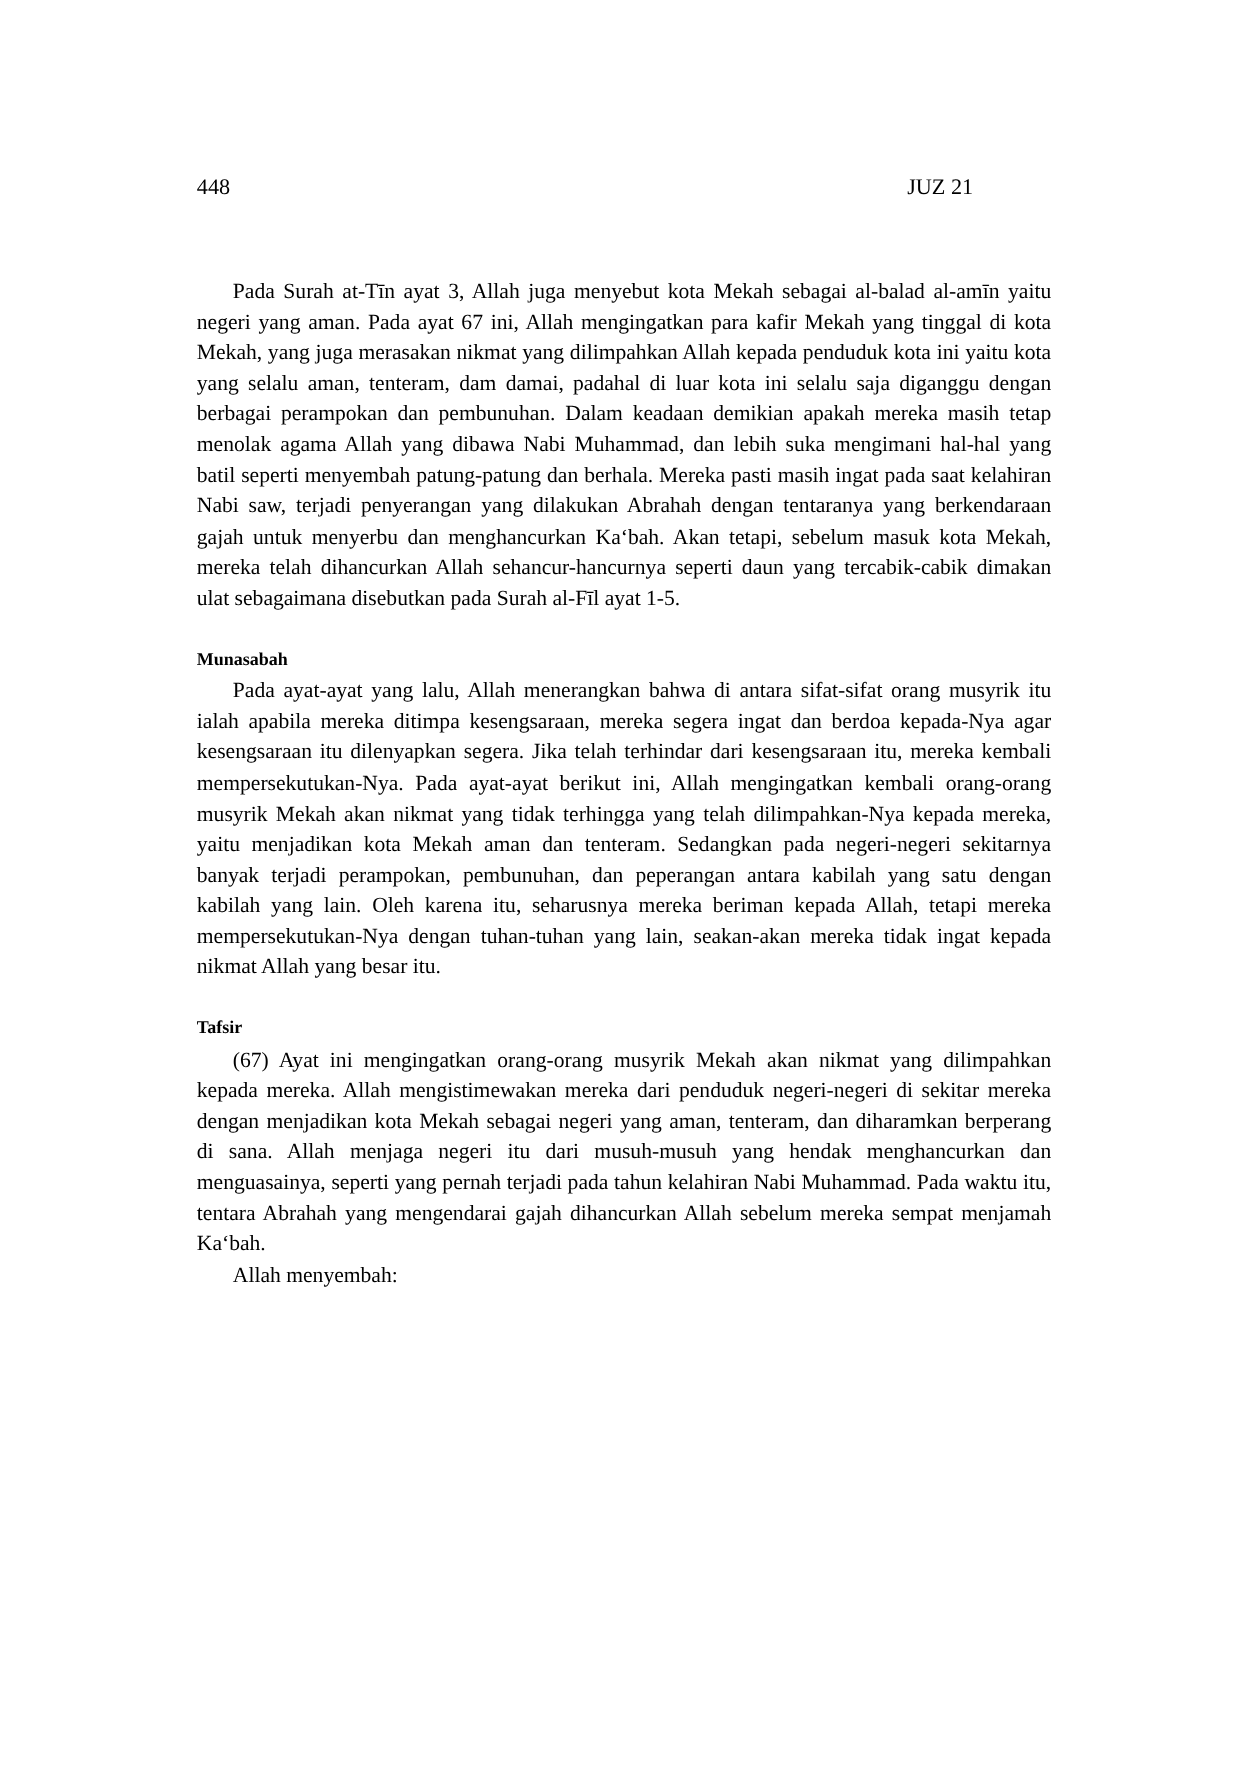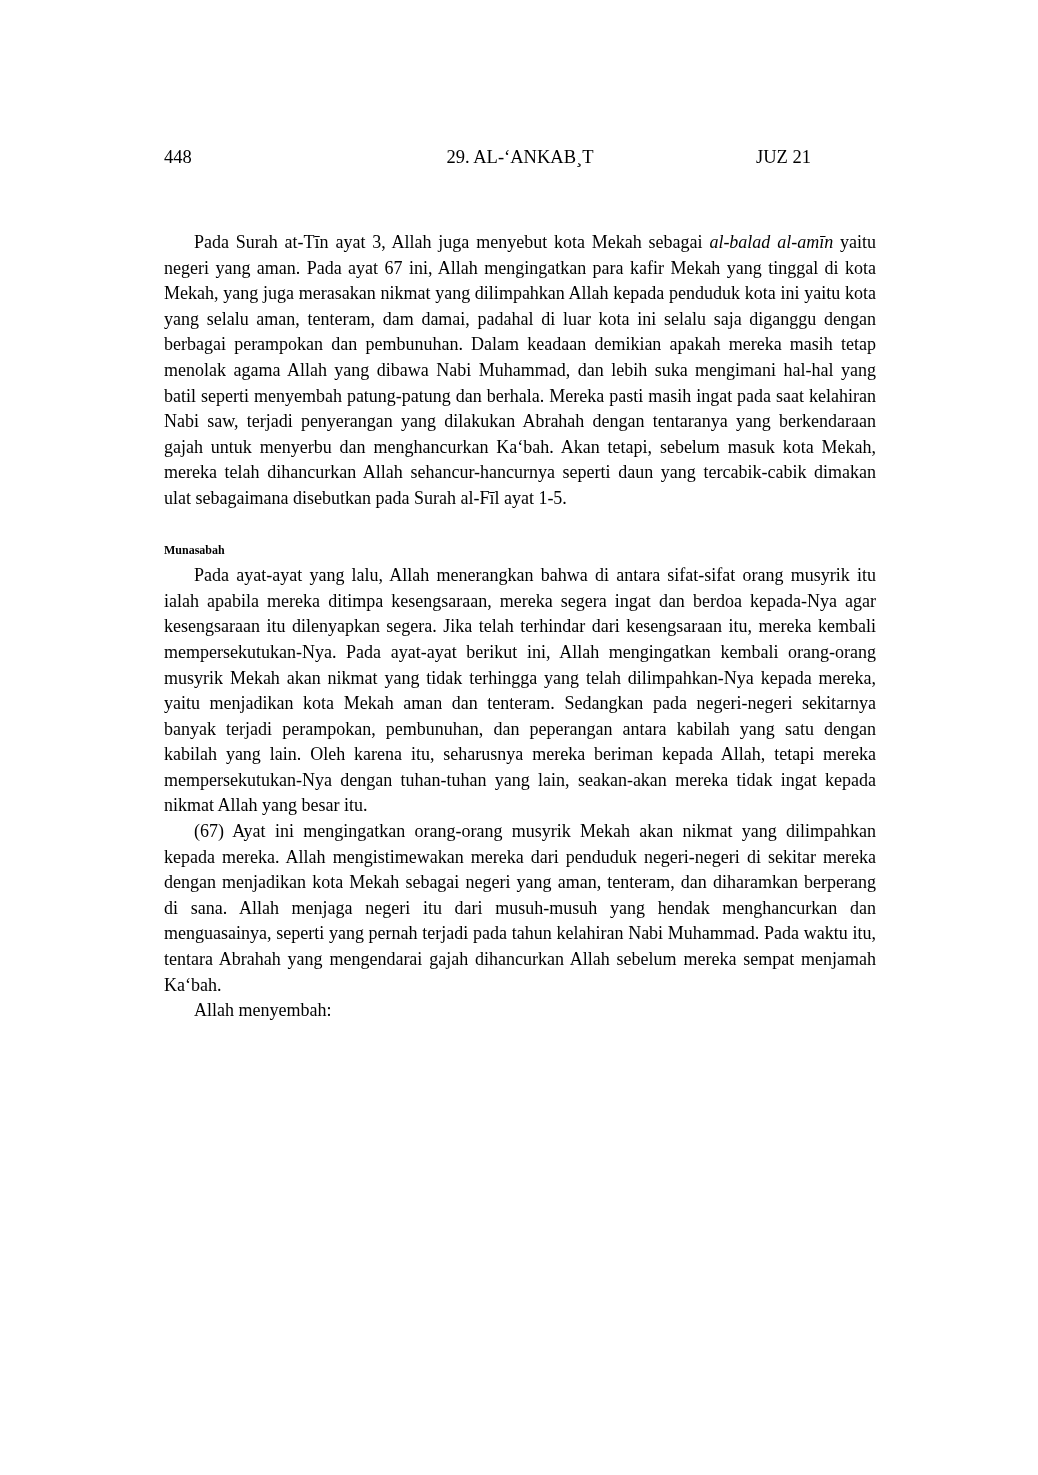--- a/index.html
+++ b/index.html
@@ -36,45 +36,44 @@
   .header-row .juz     { width: 120px; }
 
   .body-para {
     font-size: 18px;
     line-height: 25.6px;
     text-align: justify;
     text-indent: 30px;
     margin: 0;
   }
   .section-heading {
-    font-size: 12px;
+    font-size: 15px;
     line-height: 25.6px;
     font-weight: bold;
     margin: 26px 0 0 0;
     text-indent: 0;
   }
   .italic-phrase {
-    font-style: italic;
   }
 </style>
 </head>
 <body>
 
 <div class="page">
   <div class="content">
 
     <div class="header-row">
       <span class="page-num">448</span>
-      <span class="surah">29. AL-‘ANKAB¸T</span>
       <span class="juz">JUZ 21</span>
     </div>
 
     <p class="body-para"><span>Pada Surah at-Tīn ayat 3, Allah juga menyebut kota Mekah sebagai </span><span class="italic-phrase">al-balad al-amīn</span><span> yaitu negeri yang aman. Pada ayat 67 ini, Allah mengingatkan para kafir Mekah yang tinggal di kota Mekah, yang juga merasakan nikmat yang dilimpahkan Allah kepada penduduk kota ini yaitu kota yang selalu aman, tenteram, dam damai, padahal di luar kota ini selalu saja diganggu dengan berbagai perampokan dan pembunuhan. Dalam keadaan demikian apakah mereka masih tetap menolak agama Allah yang dibawa Nabi Muhammad, dan lebih suka mengimani hal-hal yang batil seperti menyembah patung-patung dan berhala. Mereka pasti masih ingat pada saat kelahiran Nabi saw, terjadi penyerangan yang dilakukan Abrahah dengan tentaranya yang berkendaraan gajah untuk menyerbu dan menghancurkan Ka‘bah. Akan tetapi, sebelum masuk kota Mekah, mereka telah dihancurkan Allah sehancur-hancurnya seperti daun yang tercabik-cabik dimakan ulat sebagaimana disebutkan pada Surah al-Fīl ayat 1-5.</span></p>
 
     <p class="section-heading">Munasabah</p>
     <p class="body-para">Pada ayat-ayat yang lalu, Allah menerangkan bahwa di antara sifat-sifat orang musyrik itu ialah apabila mereka ditimpa kesengsaraan, mereka segera ingat dan berdoa kepada-Nya agar kesengsaraan itu dilenyapkan segera. Jika telah terhindar dari kesengsaraan itu, mereka kembali mempersekutukan-Nya. Pada ayat-ayat berikut ini, Allah mengingatkan kembali orang-orang musyrik Mekah akan nikmat yang tidak terhingga yang telah dilimpahkan-Nya kepada mereka, yaitu menjadikan kota Mekah aman dan tenteram. Sedangkan pada negeri-negeri sekitarnya banyak terjadi perampokan, pembunuhan, dan peperangan antara kabilah yang satu dengan kabilah yang lain. Oleh karena itu, seharusnya mereka beriman kepada Allah, tetapi mereka mempersekutukan-Nya dengan tuhan-tuhan yang lain, seakan-akan mereka tidak ingat kepada nikmat Allah yang besar itu.</p>
 
+    <p class="section-heading">Tafsir</p>
     <p class="body-para">(67) Ayat ini mengingatkan orang-orang musyrik Mekah akan nikmat yang dilimpahkan kepada mereka. Allah mengistimewakan mereka dari penduduk negeri-negeri di sekitar mereka dengan menjadikan kota Mekah sebagai negeri yang aman, tenteram, dan diharamkan berperang di sana. Allah menjaga negeri itu dari musuh-musuh yang hendak menghancurkan dan menguasainya, seperti yang pernah terjadi pada tahun kelahiran Nabi Muhammad. Pada waktu itu, tentara Abrahah yang mengendarai gajah dihancurkan Allah sebelum mereka sempat menjamah Ka‘bah.</p>
 
     <p class="body-para">Allah menyembah:</p>
 
   </div>
 </div>
 
 </body></html>

